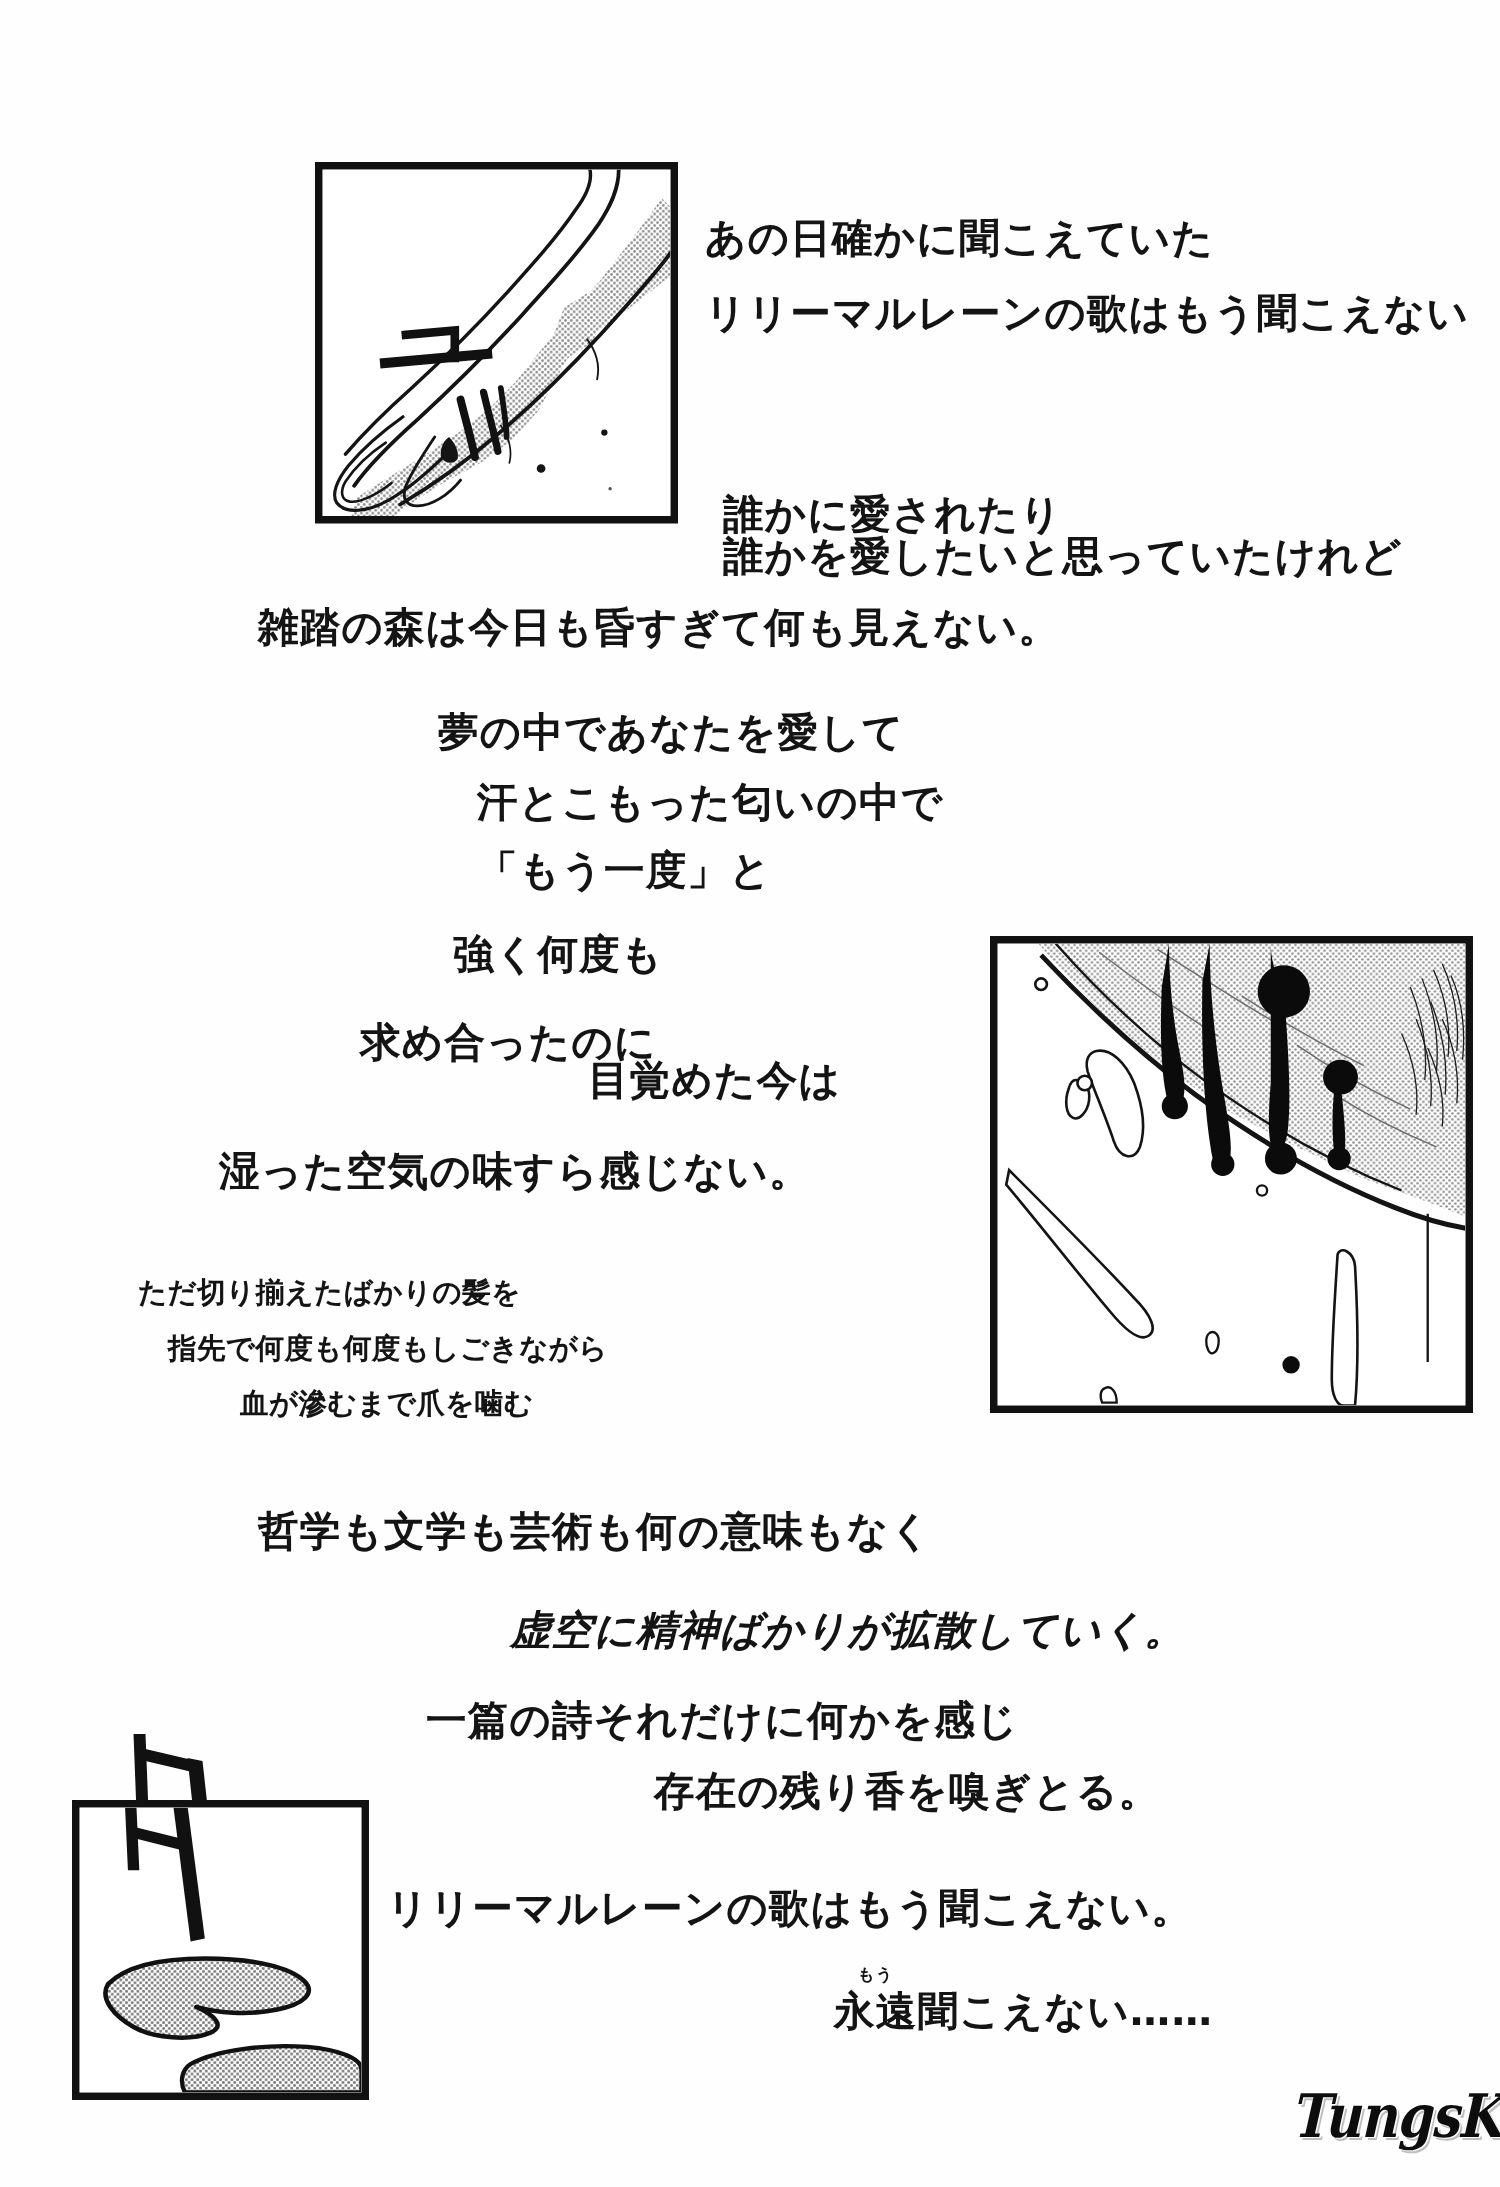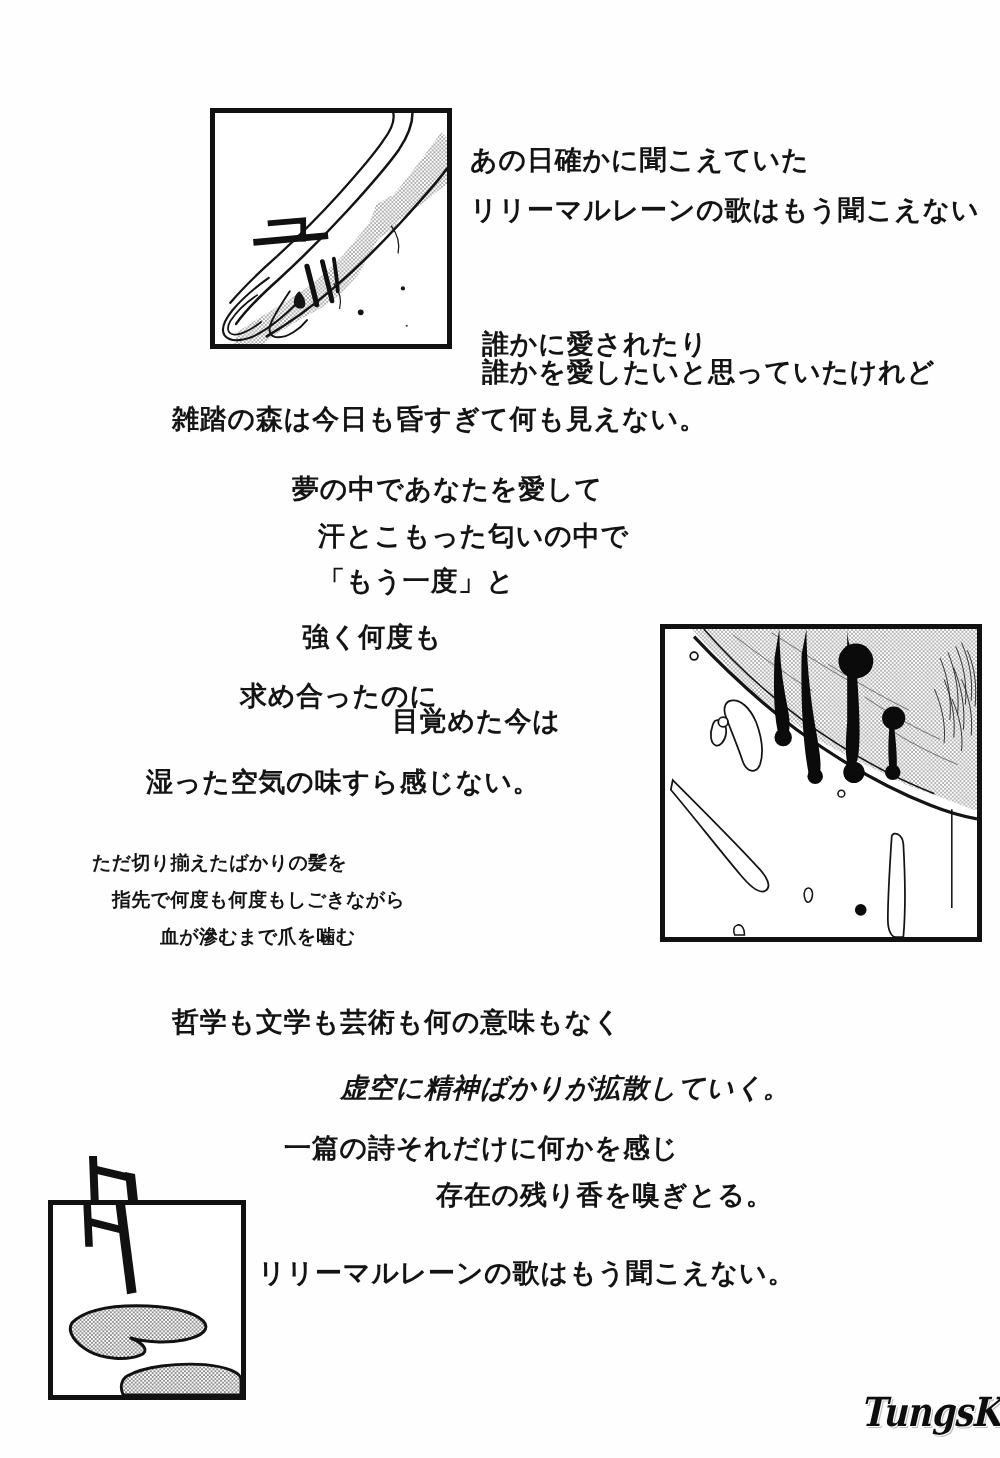--- a/index.html
+++ b/index.html
@@ -239,20 +239,26 @@
   <div class="poem-line small" style="left:160px; top:927px;">血が滲むまで爪を噛む</div>
 
   <div class="poem-line big" style="left:172px; top:1008px;">哲学も文学も芸術も何の意味もなく</div>
   <div class="poem-line big" style="left:340px; top:1074px;font-style:italic;">虚空に精神ばかりが拡散していく。</div>
 
   <div class="poem-line big" style="left:284px; top:1134px;">一篇の詩それだけに何かを感じ</div>
   <div class="poem-line big" style="left:436px; top:1181px;text-align:center;">存在の残り香を嗅ぎとる。</div>
 
   <div class="poem-line big" style="left:258px; top:1259px;">リリーマルレーンの歌はもう聞こえない。</div>
 
+  <div class="poem-line big" style="left:556px; top:1328px;">
+    <span class="ruby-wrap">
+      <span class="ruby-text">もう</span>
+      <span>永遠</span>
+    </span><span>聞こえない……</span>
+  </div>
 
   <div class="chair-overflow" style="left:45px; top:1148px; width:220px; height:80px;">
     <svg viewBox="0 0 220 80" preserveAspectRatio="none">
       <path d="M44 8 L52 8 L54 60 L46 60 Z" fill="#111111"></path>
       <path d="M52 18 L86 26 L86 34 L52 26 Z" fill="#111111"></path>
       <path d="M80 24 L90 26 L96 80 L86 80 Z" fill="#111111"></path>
     </svg>
   </div>
 
   <div class="panel" style="left:48px; top:1200px; width:198px; height:200px;">

